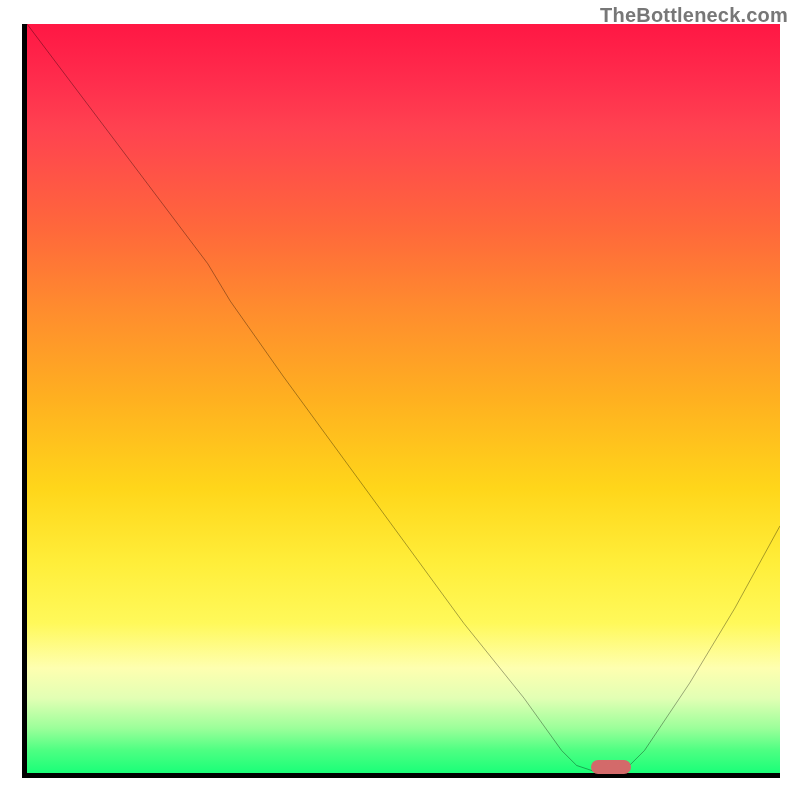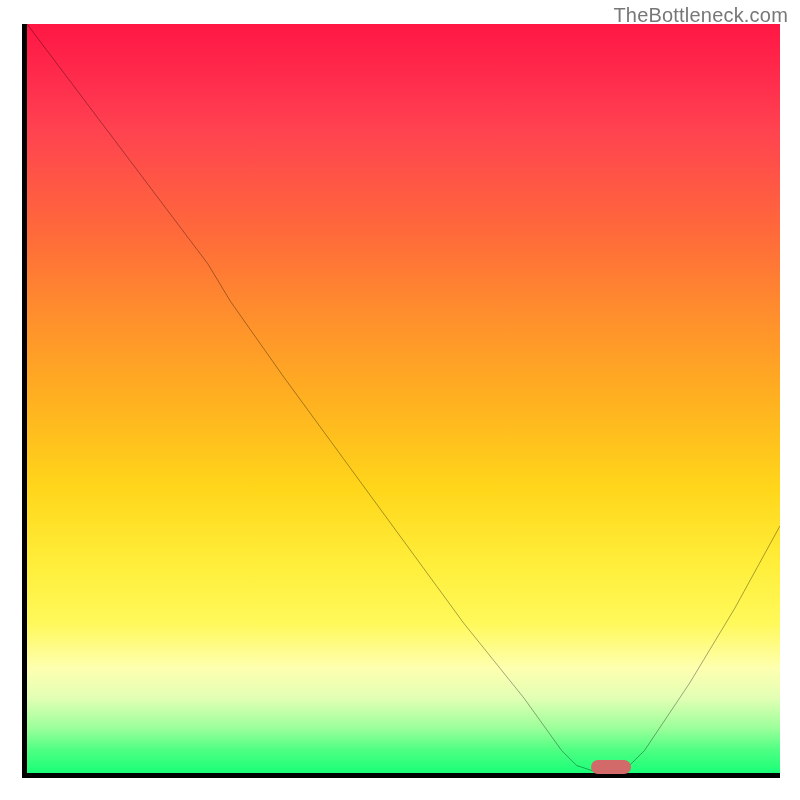--- a/index.html
+++ b/index.html
@@ -13,21 +13,21 @@
   .stage {
     position: relative;
     width: 800px;
     height: 800px;
   }
   .watermark {
     position: absolute;
     top: 4px;
     right: 12px;
     font-size: 20px;
-    font-weight: 400;
+    font-weight: 700;
     color: #777777;
     letter-spacing: 0.2px;
   }
   .plot-frame {
     position: absolute;
     left: 22px;
     top: 24px;
     width: 758px;
     height: 754px;
     box-sizing: border-box;

